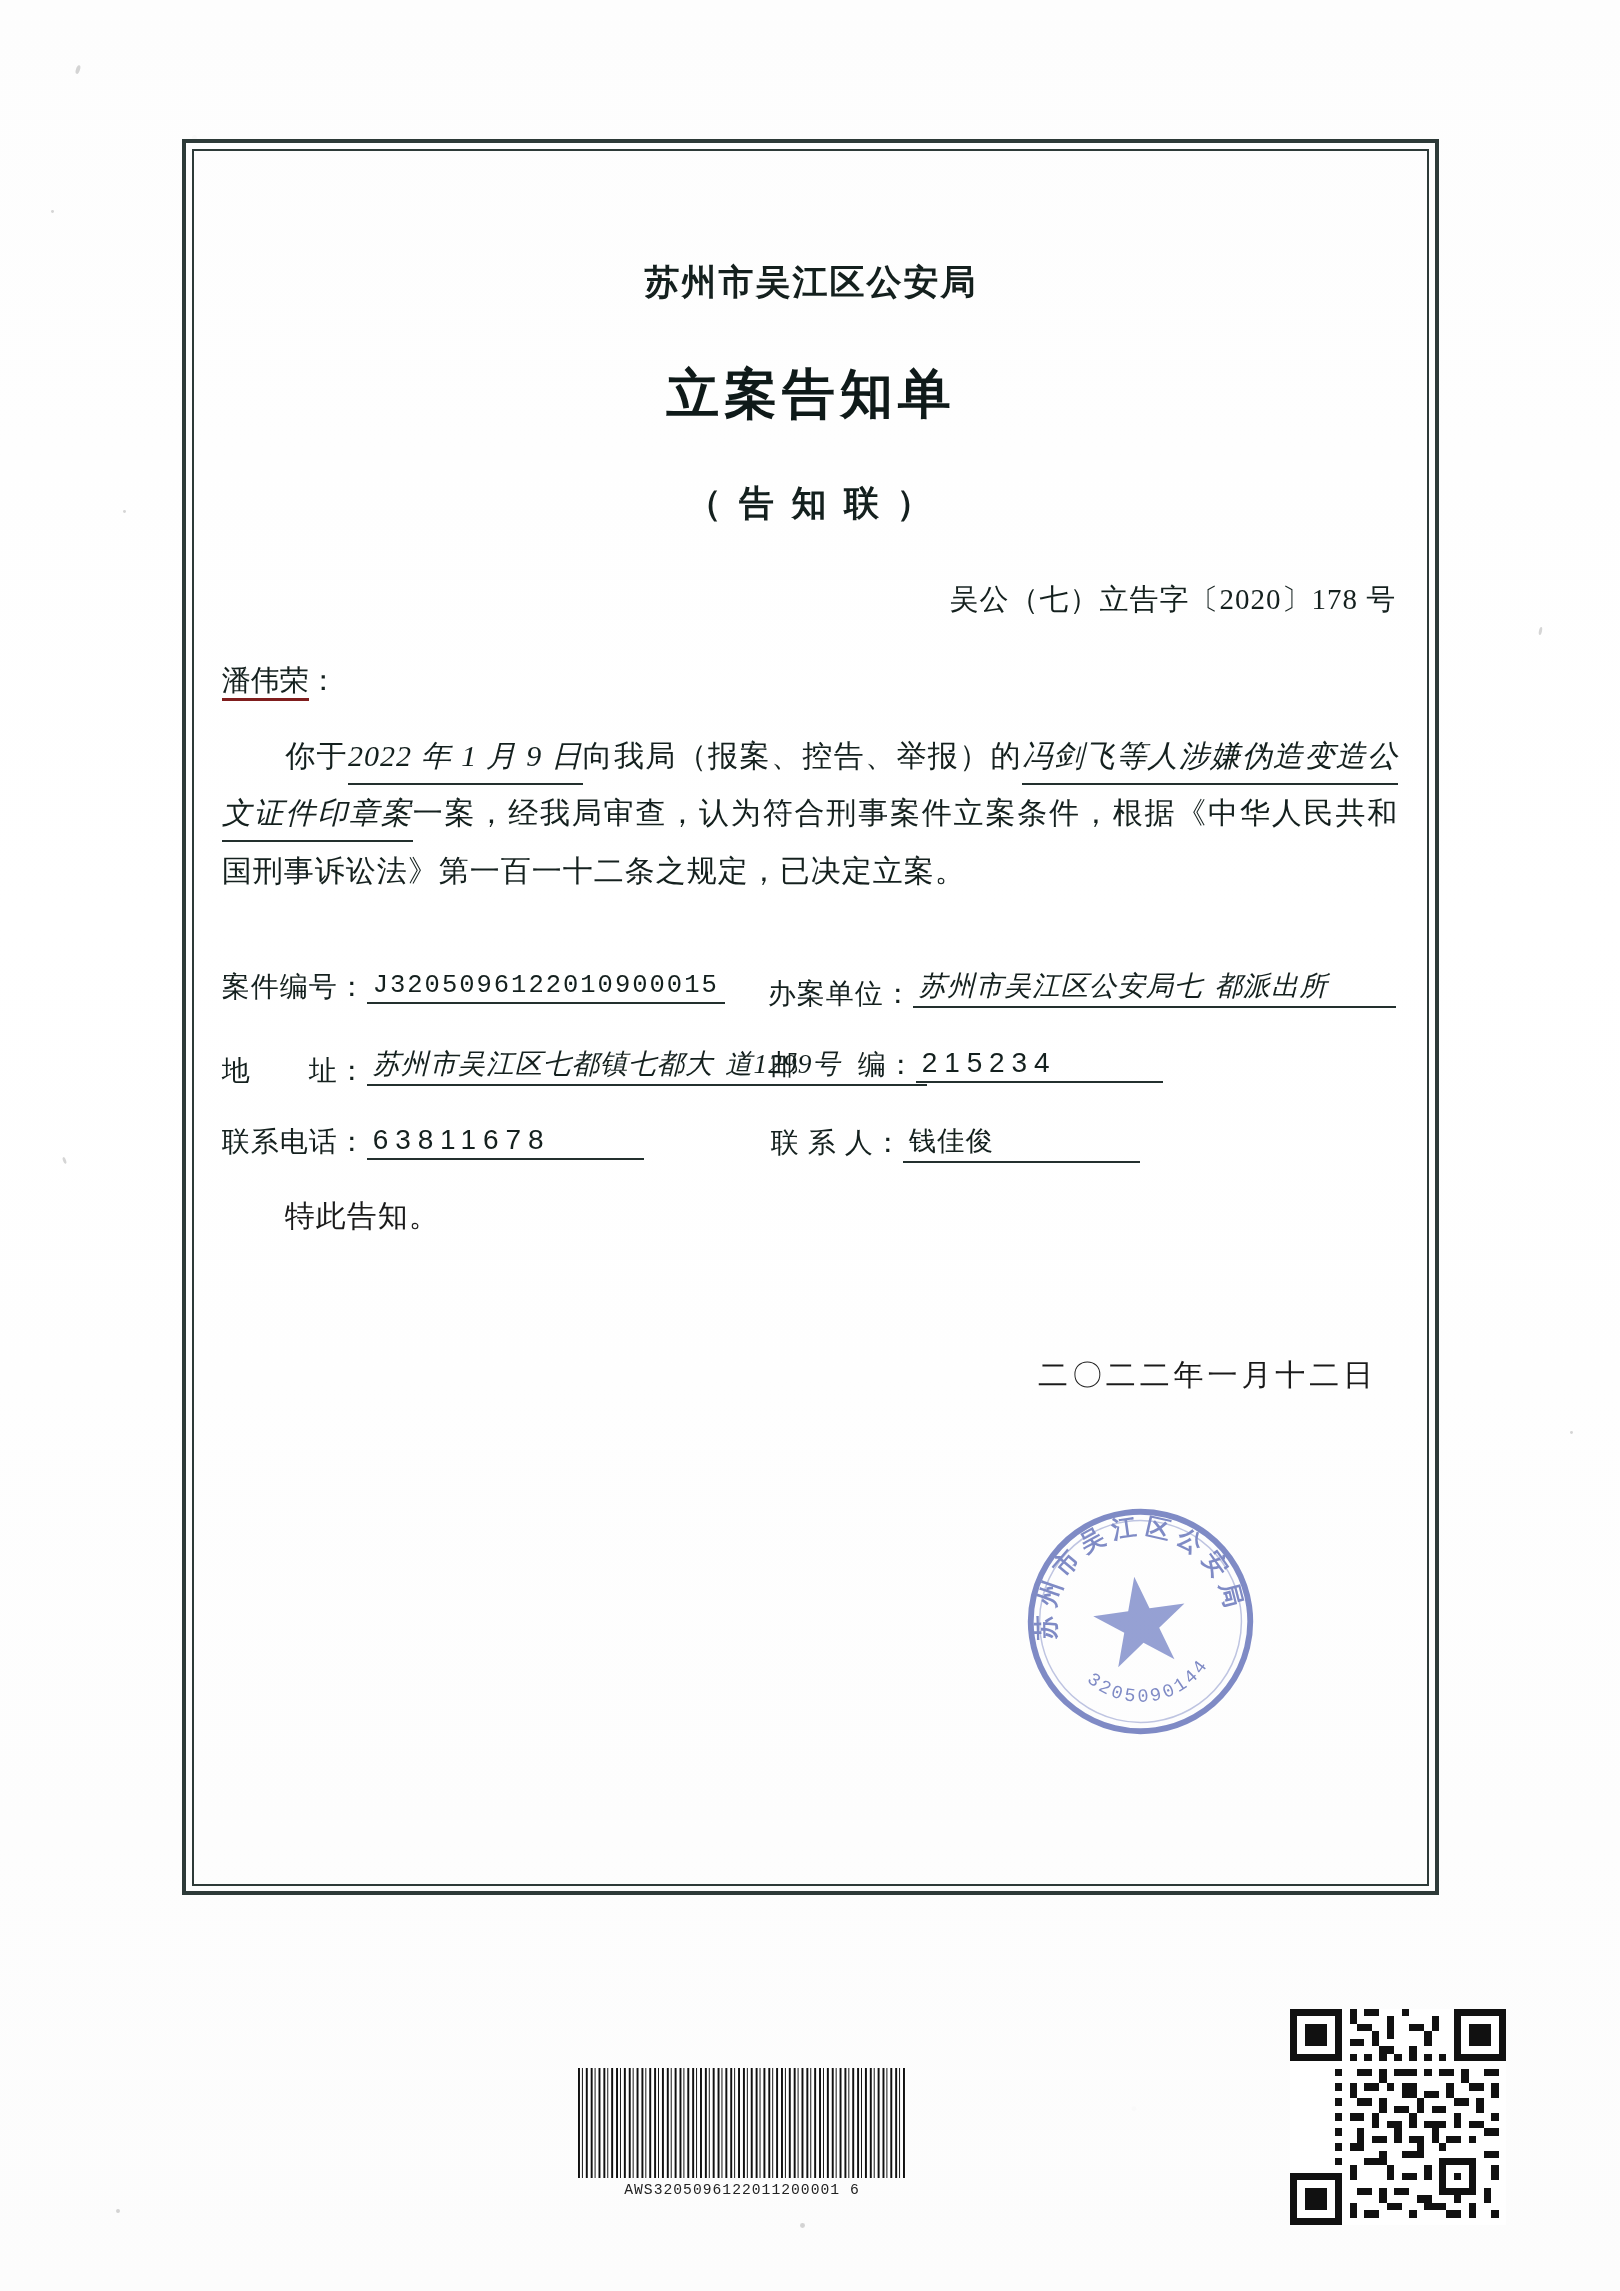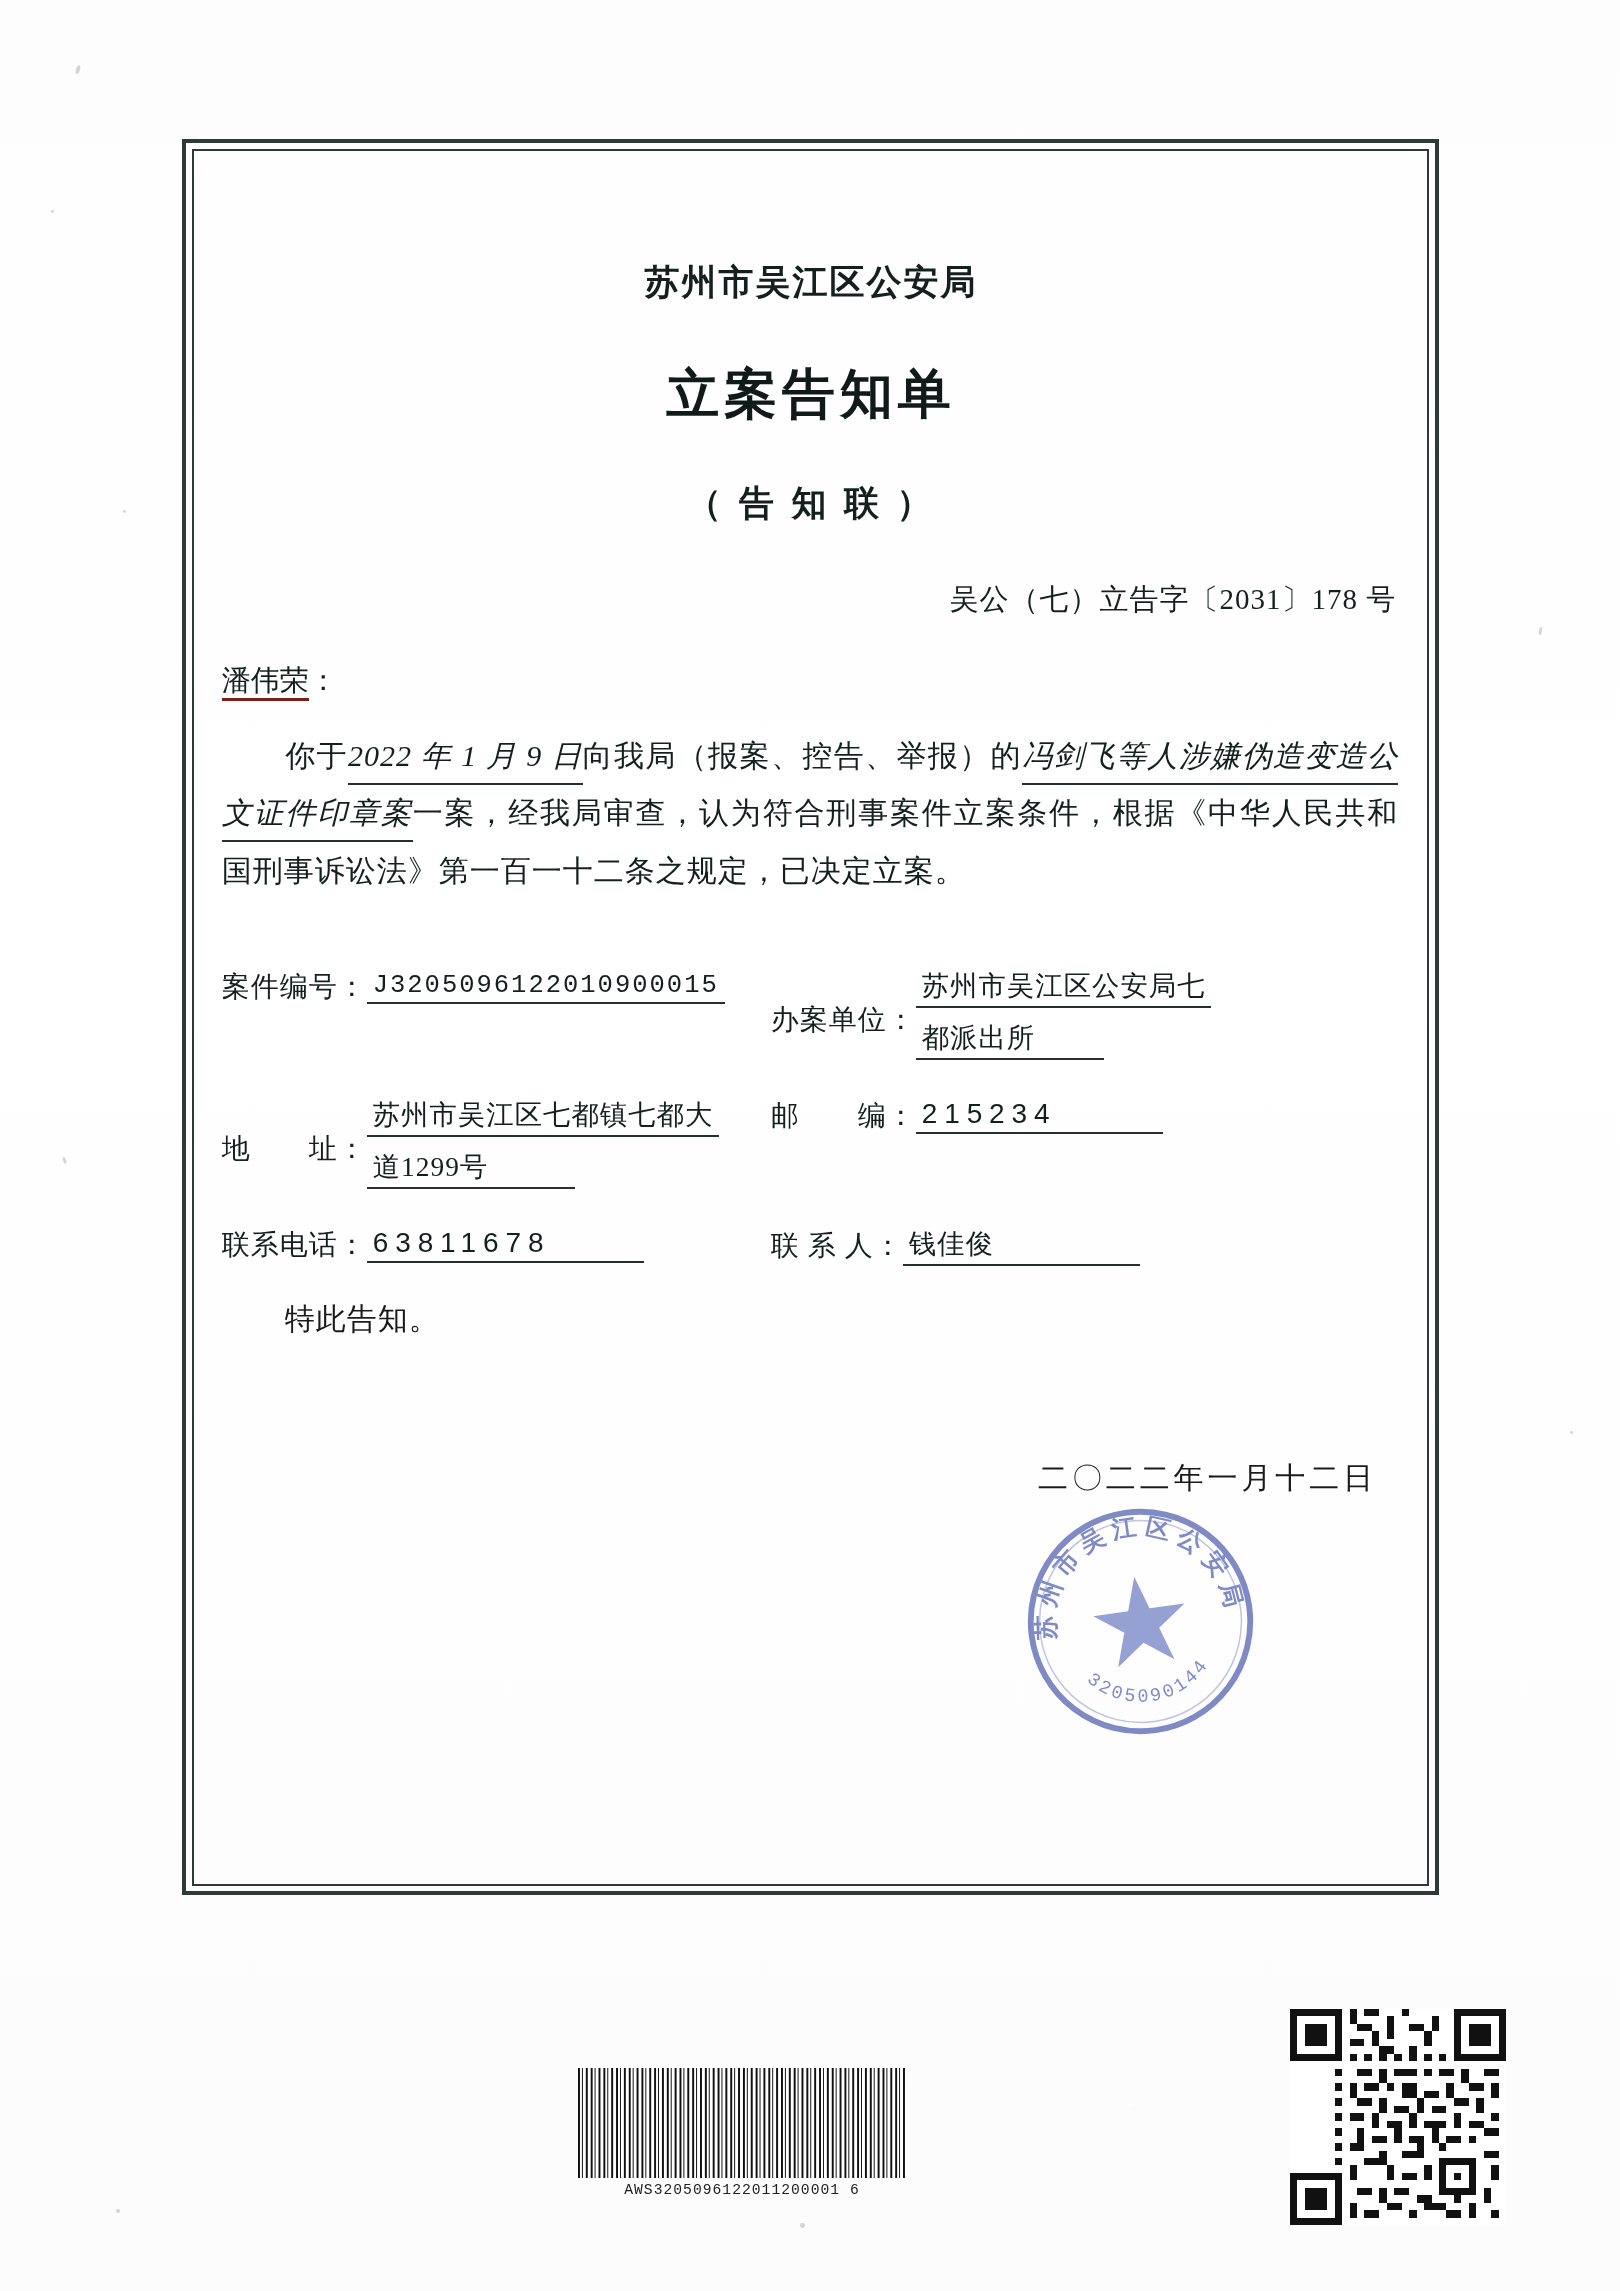--- a/index.html
+++ b/index.html
@@ -152,21 +152,22 @@
     font-size: 27.4px;
     letter-spacing: 1px;
   }
   .val-wide {
     font-family: "Liberation Sans", "DejaVu Sans", sans-serif;
     font-size: 28px;
     letter-spacing: 6.9px;
   }
   .two-line {
     display: flex;
-    flex-direction: column;
+    flex-direction: row;
+    font-style: italic;
   }
   .two-line .val { margin-bottom: 11.8px; }
 
   .col-left { width: 549px; display: flex; align-items: center; }
   .col-right { flex: 1; display: flex; align-items: center; }
 
   .note {
     margin-top: 33px;
     padding-left: 9.8px;
     font-size: 30px;
@@ -248,21 +249,21 @@
 <div class="doc-frame-inner"></div>
 
 <div class="content">
 
   <div class="org-title">苏州市吴江区公安局</div>
 
   <div class="main-title">立案告知单</div>
 
   <div class="sub-title">（ 告 知 联 ）</div>
 
-  <div class="doc-number">吴公（七）立告字〔2031〕178 号</div>
+  <div class="doc-number">吴公（七）立告字〔2020〕178 号</div>
 
   <div class="recipient">
     <span class="u">潘伟荣</span><span>：</span>
   </div>
 
   <div class="body-text">
     <span class="indent"></span><span>你于</span><span class="ul">2022 年 1 月 9 日</span><span>向我局（报案、控告、举报）的</span><span class="ul">冯剑飞等人涉嫌伪造变造公文证件印章案</span><span>一案，经我局审查，认为符合刑事案件立案条件，根据《中华人民共和国刑事诉讼法》第一百一十二条之规定，已决定立案。</span>
   </div>
 
   <div class="fields">

